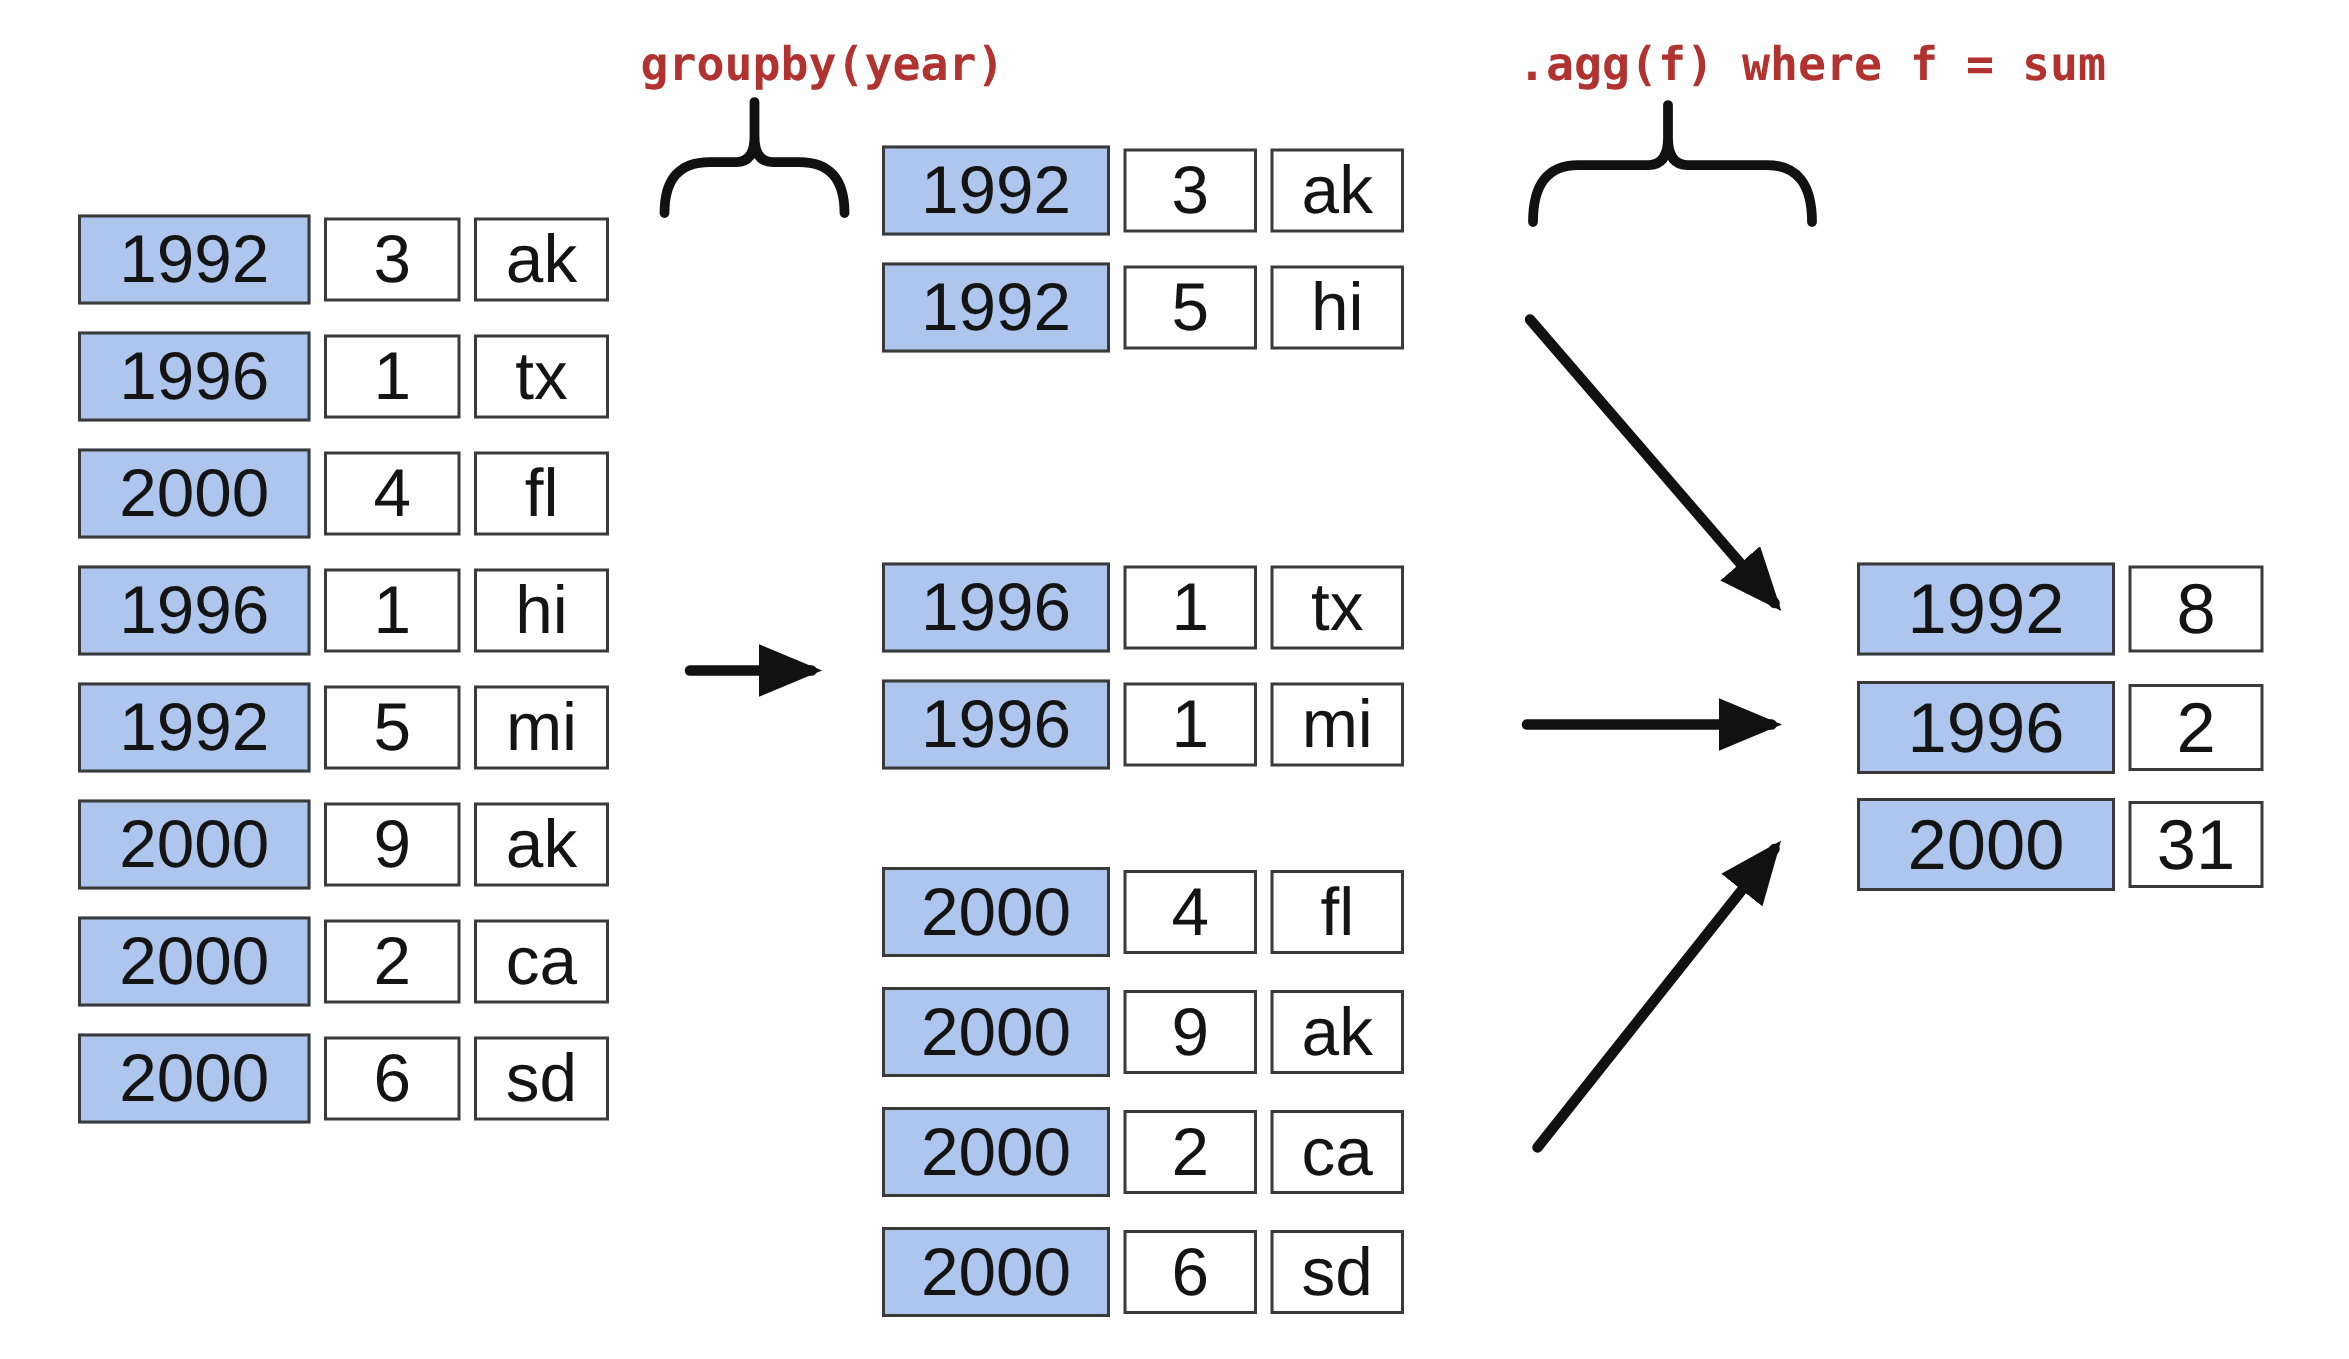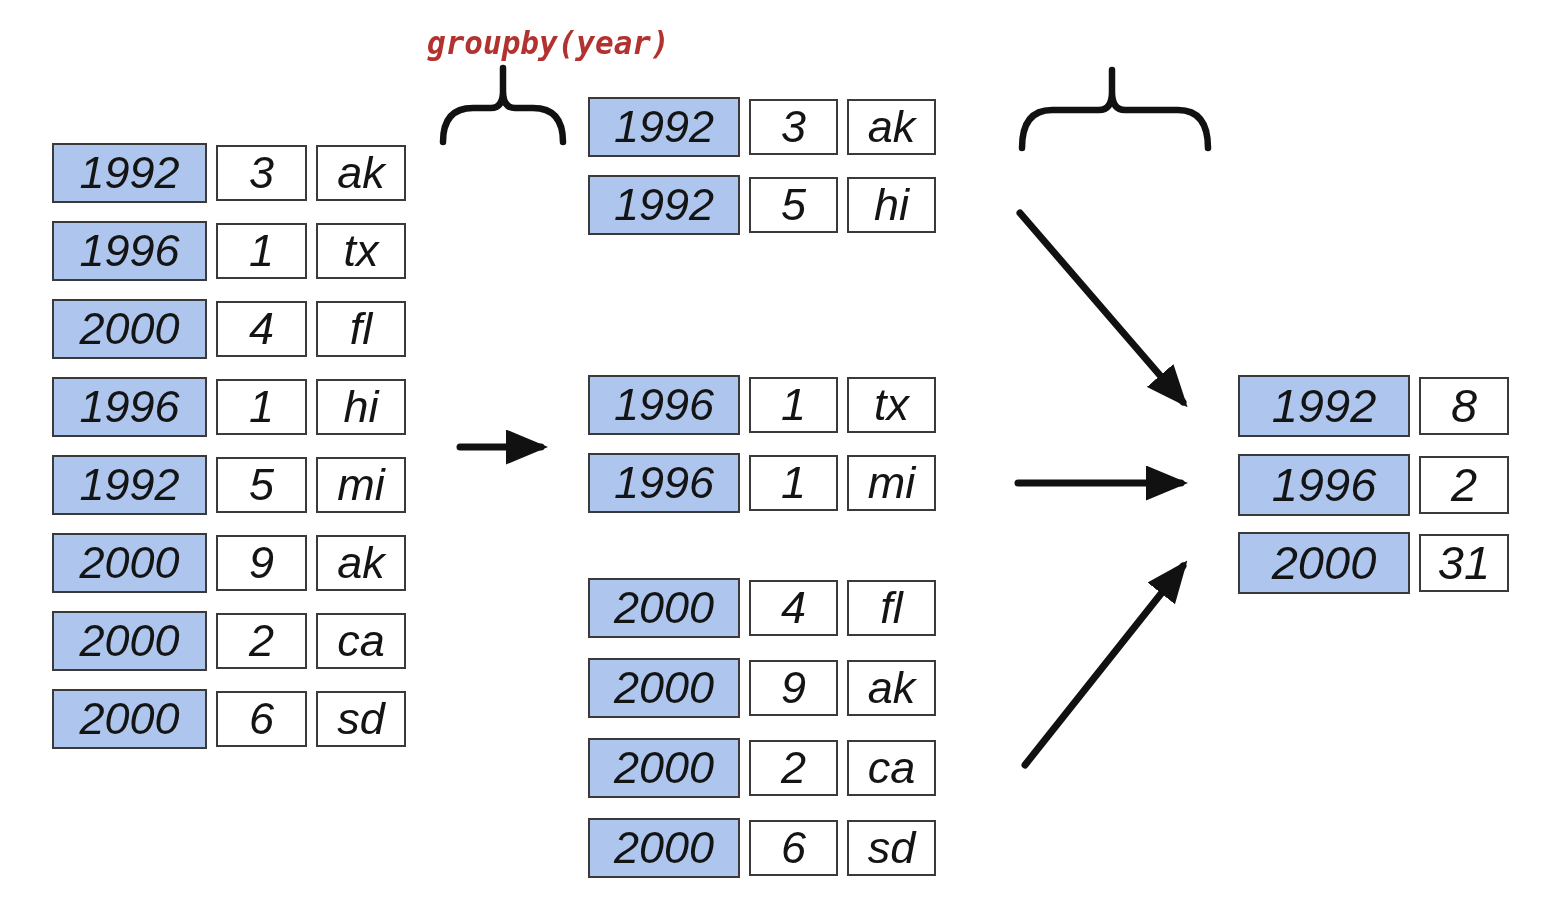--- a/index.html
+++ b/index.html
@@ -2,21 +2,20 @@
 <html style="--key-fill: #aec6ee; --cell-border: #3a3a3a; --label-red: #b23230; --arrow-black: #111111;"><head>
 <meta charset="utf-8">
 <style>
   html,body{margin:0;padding:0;background:#ffffff;}
   #canvas{
     position:relative;
     width:1566px;height:906px;
     background:#ffffff;
     font-family:"Liberation Sans", sans-serif;
     overflow:hidden;
-    font-style:italic;
   }
   .code-label{
     position:absolute;
     font-family:"DejaVu Sans Mono", monospace;
     font-weight:bold;
     font-size:31px;
     color:var(--label-red,#b23230);
     white-space:pre;
   }
   .row{
@@ -65,20 +64,21 @@
     stroke-linejoin:round;
   }
   .brace{stroke-width:6.5;}
 </style>
 </head>
 <body>
 
 <div id="canvas">
 
   <div class="code-label" style="left:427px;top:25px;">groupby(year)</div>
+  <div class="code-label" style="left:1012px;top:25px;">.agg(f) where f = sum</div>
 
   <svg id="overlay" viewBox="0 0 1566 906" xmlns="http://www.w3.org/2000/svg">
     <defs>
       <marker id="ah" markerUnits="strokeWidth" markerWidth="6" markerHeight="5" refX="5" refY="2.5" orient="auto">
         <path d="M0,0 L6,2.5 L0,5 Z" fill="#111111"></path>
       </marker>
     </defs>
 
     <path class="stroke brace" d="M 443 142 Q 443 108 473 108 L 491 108 Q 503 108 503 91 L 503 68 L 503 91 Q 503 108 515 108 L 533 108 Q 563 108 563 142"></path>
 

